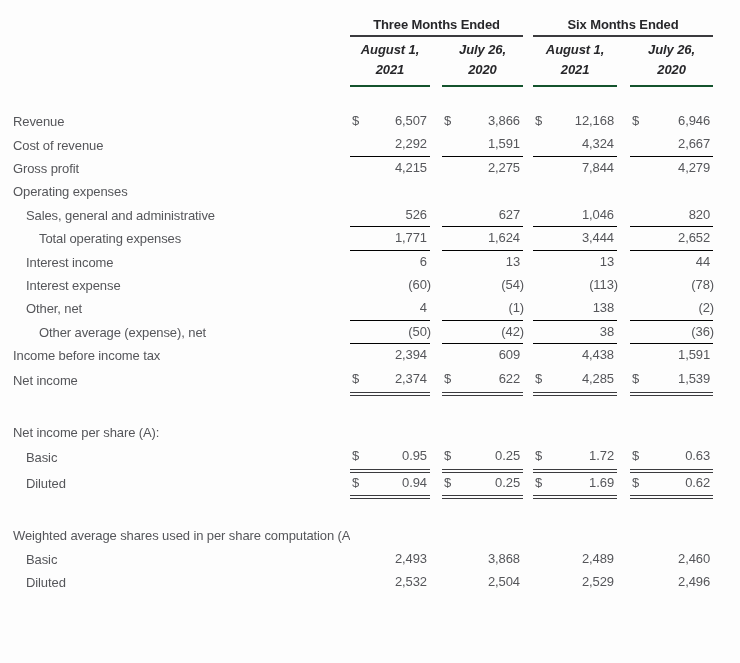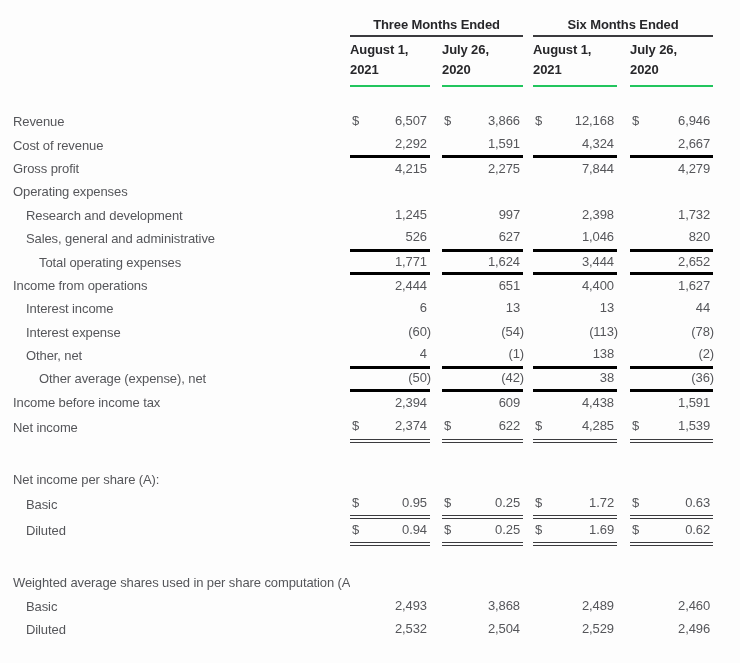--- a/index.html
+++ b/index.html
@@ -10,40 +10,40 @@
 
   
   .c-label {width:338px} .c-a{width:80px} .c-gab{width:12px} .c-b{width:81px}
   .c-ggap{width:10px} .c-c{width:84px} .c-gcd{width:13px} .c-d{width:83px}
 
   
   thead th { font-weight:700; color:#27272a; }
   .grp-row { height:28px; }
   .grp-h { text-align:center; border-bottom:2px solid #3b3b3e; padding-bottom:3px; vertical-align:bottom; }
   .date-row { height:48px; }
-  .date-h { text-align:left; border-bottom:2px solid #22c55e; padding:3px 0 5px; vertical-align:middle; }
+  .date-h { text-align:center; border-bottom:2px solid #14532d; padding:3px 0 5px; vertical-align:middle;font-style:italic; }
   .date-h .l { display:block; line-height:20px; }
   .head-gap td { height:23px; }
 
   
   tbody tr { height:23.4px; }
   tbody tr.tall { height:26.5px; }
   tr.spacer td { height:25px; }
   .lbl { white-space:nowrap; overflow:hidden; }
   .ind0 { padding-left:1px; }
   .ind1 { padding-left:14px; }
   .ind2 { padding-left:27px; }
 
   .num { padding:0; }
   .cellwrap { display:flex; align-items:baseline; padding:0 3px 2px 2px; }
   .cur { flex:0 0 auto; }
   .val { flex:1 1 auto; text-align:right; white-space:nowrap; }
   .val.neg { margin-right:-4px; }
 
-  .ul  { border-bottom:3px solid #000000; }
+  .ul  { border-bottom:1px solid #000000; }
   .dul { border-bottom:4px double #3b3b3e; }
 </style>
 </head>
 <body>
 
 <div class="sheet">
   <table>
     <colgroup>
       <col class="c-label">
         <col class="c-a">
@@ -174,46 +174,20 @@
           <td class="lbl ind0">Operating expenses</td>
           <td class="num"></td>
           <td></td>
           <td class="num"></td>
           <td></td>
           <td class="num"></td>
           <td></td>
           <td class="num"></td>
         </tr>
         <tr>
-          <td class="lbl ind1">Research and development</td>
-          <td class="num">
-            <div class="cellwrap">
-              <span class="val">1,245</span>
-            </div>
-          </td>
-          <td></td>
-          <td class="num">
-            <div class="cellwrap">
-              <span class="val">997</span>
-            </div>
-          </td>
-          <td></td>
-          <td class="num">
-            <div class="cellwrap">
-              <span class="val">2,398</span>
-            </div>
-          </td>
-          <td></td>
-          <td class="num">
-            <div class="cellwrap">
-              <span class="val">1,732</span>
-            </div>
-          </td>
-        </tr>
-        <tr>
           <td class="lbl ind1">Sales, general and administrative</td>
           <td class="num ul">
             <div class="cellwrap">
               <span class="val">526</span>
             </div>
           </td>
           <td></td>
           <td class="num ul">
             <div class="cellwrap">
               <span class="val">627</span>
@@ -248,46 +222,20 @@
           <td></td>
           <td class="num ul">
             <div class="cellwrap">
               <span class="val">3,444</span>
             </div>
           </td>
           <td></td>
           <td class="num ul">
             <div class="cellwrap">
               <span class="val">2,652</span>
-            </div>
-          </td>
-        </tr>
-        <tr>
-          <td class="lbl ind0">Income from operations</td>
-          <td class="num">
-            <div class="cellwrap">
-              <span class="val">2,444</span>
-            </div>
-          </td>
-          <td></td>
-          <td class="num">
-            <div class="cellwrap">
-              <span class="val">651</span>
-            </div>
-          </td>
-          <td></td>
-          <td class="num">
-            <div class="cellwrap">
-              <span class="val">4,400</span>
-            </div>
-          </td>
-          <td></td>
-          <td class="num">
-            <div class="cellwrap">
-              <span class="val">1,627</span>
             </div>
           </td>
         </tr>
         <tr>
           <td class="lbl ind1">Interest income</td>
           <td class="num">
             <div class="cellwrap">
               <span class="val">6</span>
             </div>
           </td>

